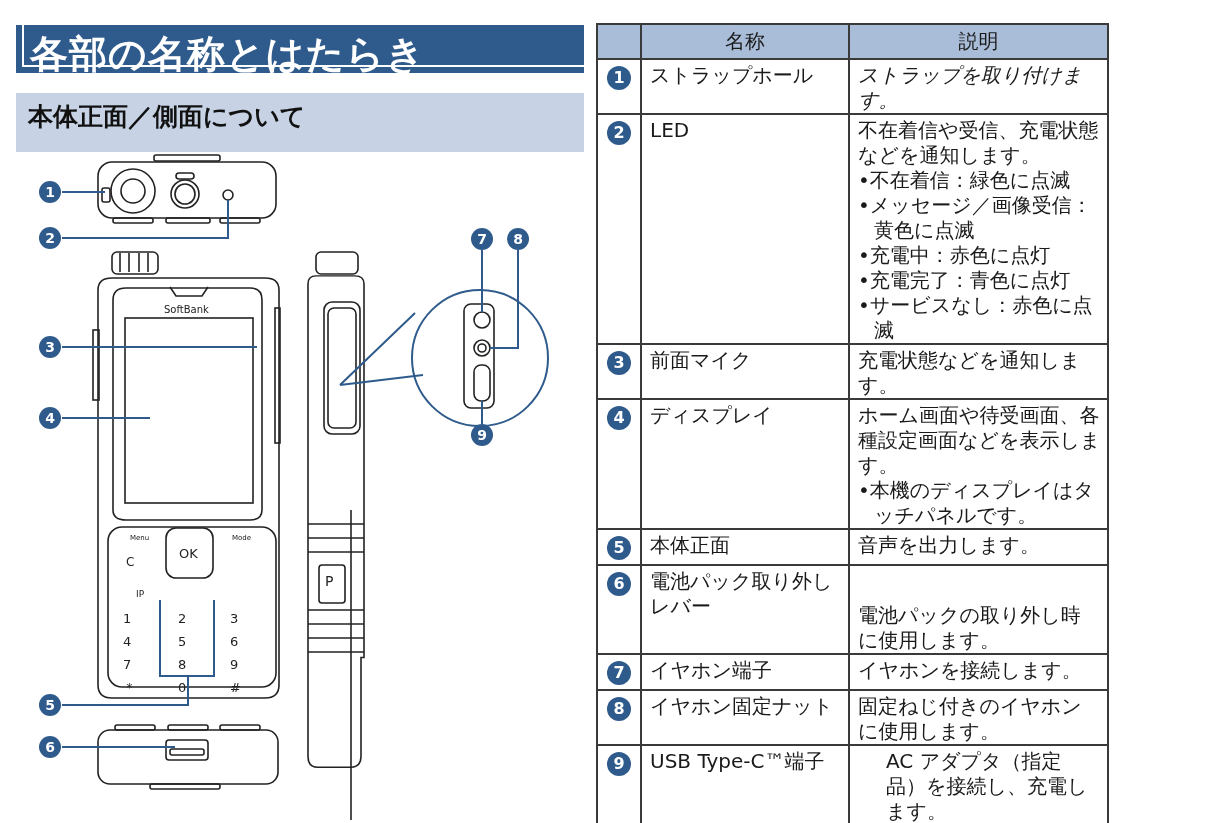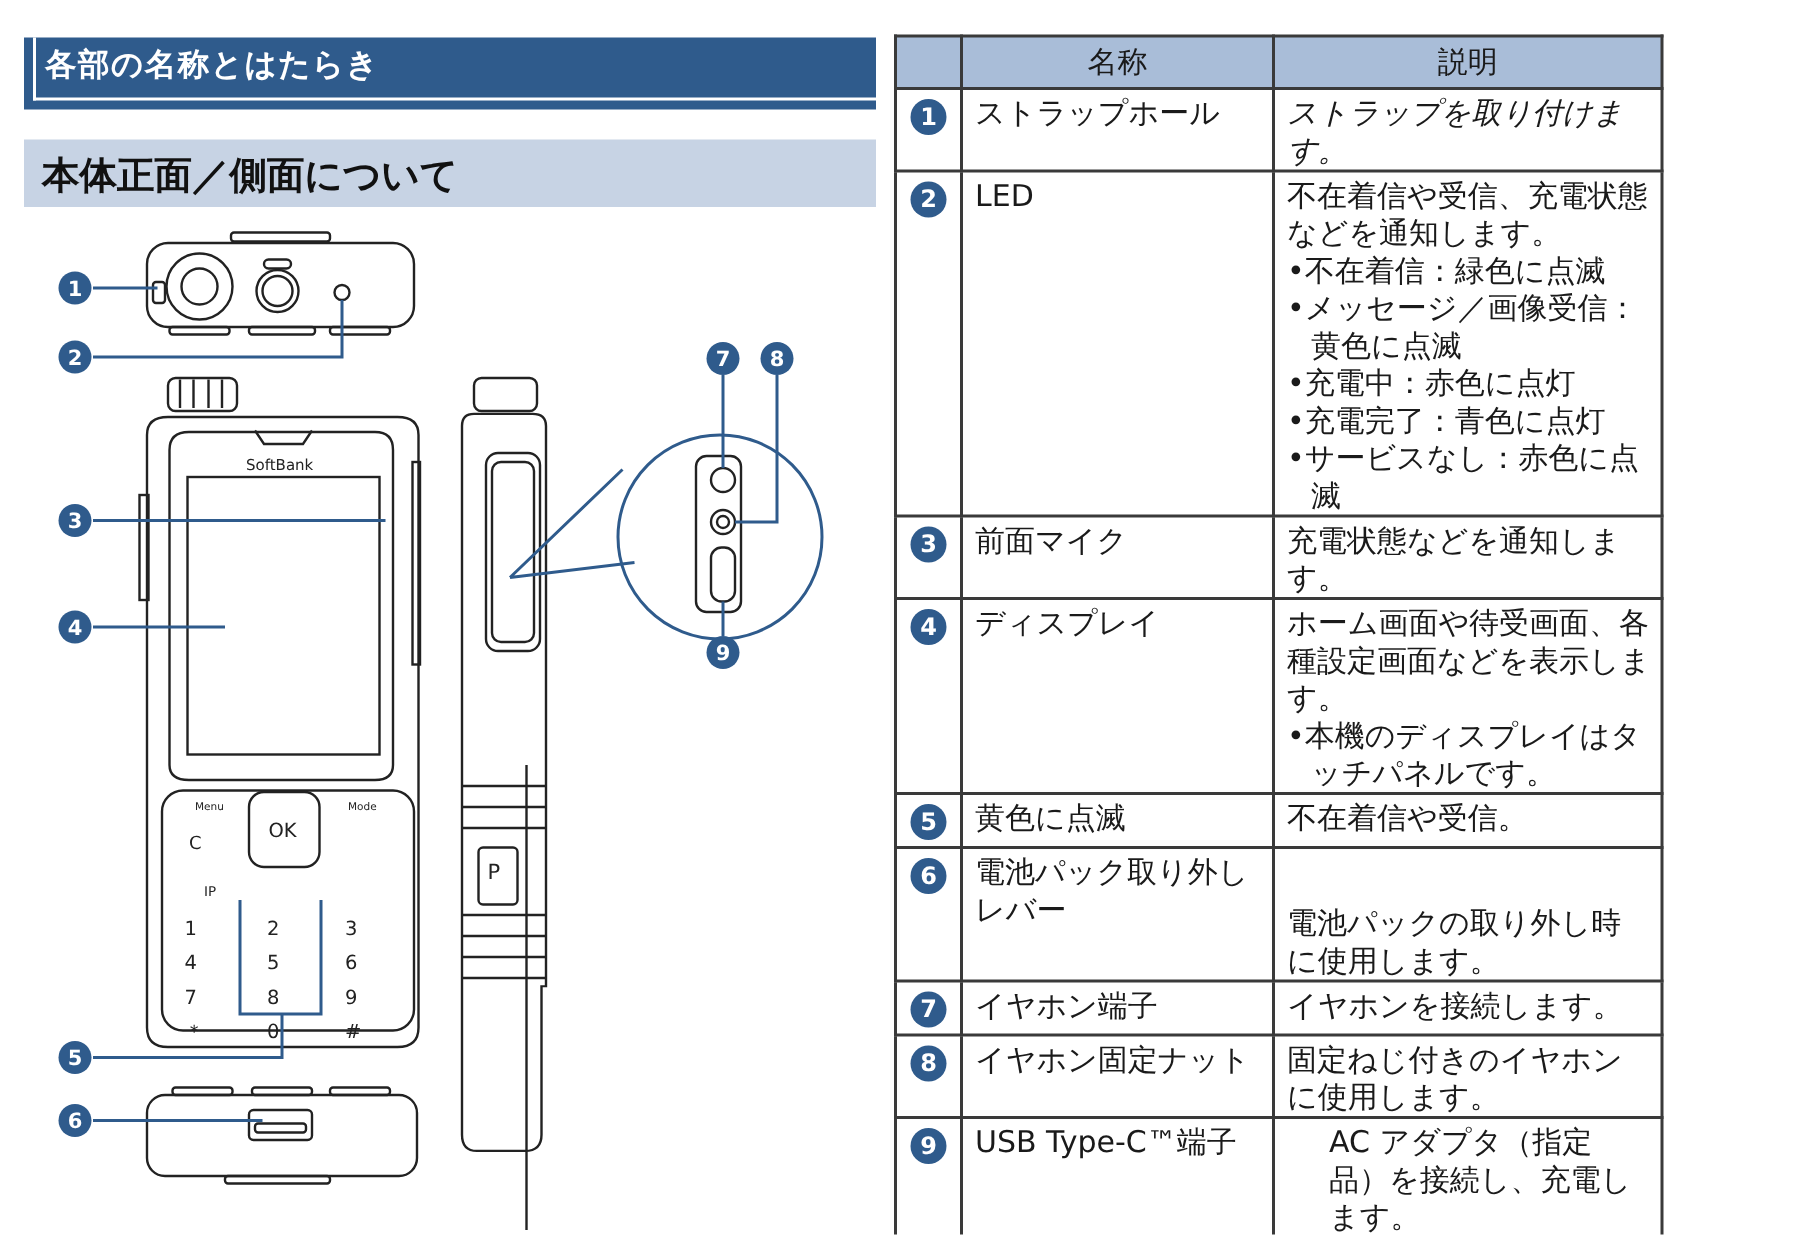--- a/index.html
+++ b/index.html
@@ -5,22 +5,22 @@
   html, body { margin:0; padding:0; background:#ffffff; }
   body { width:1211px; height:823px; position:relative; overflow:hidden;
          font-family:"DejaVu Sans", "Liberation Sans", sans-serif; color:#1a1a1a; }
 
   
   .title-bar { position:absolute; left:16px; top:25px; width:568px; height:48px;
                background:#2f5b8c; box-sizing:border-box; }
   .title-bar .inner { position:absolute; left:6px; top:0; right:0; bottom:6px;
                       border-left:2px solid #fff; border-bottom:2px solid #fff; }
   .title-bar .txt { position:absolute; left:14px; top:4px; color:#fff;
-                    font-size:21px; font-weight:bold; letter-spacing:1px; }
-  .sub-bar { position:absolute; left:16px; top:93px; width:568px; height:45px;
+                    font-size:38px; font-weight:bold; letter-spacing:1px; }
+  .sub-bar { position:absolute; left:16px; top:93px; width:568px; height:59px;
              background:#c7d3e4; }
   .sub-bar .txt { position:absolute; left:12px; top:7px; font-size:25px;
                   font-weight:bold; color:#111; }
 
   
   table.parts { position:absolute; left:596px; top:23px; width:513px;
                 border-collapse:collapse; font-size:20px; line-height:25px; }
   table.parts td, table.parts th { border:2px solid #3a3a3a; vertical-align:top;
                                    padding:3px 6px 0 8px; }
   table.parts th { background:#a9bdd8; font-weight:normal; text-align:center;
@@ -228,23 +228,23 @@
       <tr>
         <td class="num"><span class="badge">4</span></td>
         <td class="name">ディスプレイ</td>
         <td>
           <span style="display: block;">ホーム画面や待受画面、各種設定画面などを表示します。</span>
           <span class="bullet"><span>•</span><span>本機のディスプレイはタッチパネルです。</span></span>
         </td>
       </tr>
       <tr>
         <td class="num"><span class="badge">5</span></td>
-        <td class="name">黄色に点滅</td>
-        <td>
-          <span style="display: block;">不在着信や受信。</span>
+        <td class="name">本体正面</td>
+        <td>
+          <span style="display: block;">音声を出力します。</span>
         </td>
       </tr>
       <tr>
         <td class="num"><span class="badge">6</span></td>
         <td class="name">電池パック取り外しレバー</td>
         <td>
           <span style="display: block; margin-top: 34px;">電池パックの取り外し時に使用します。</span>
         </td>
       </tr>
       <tr>

